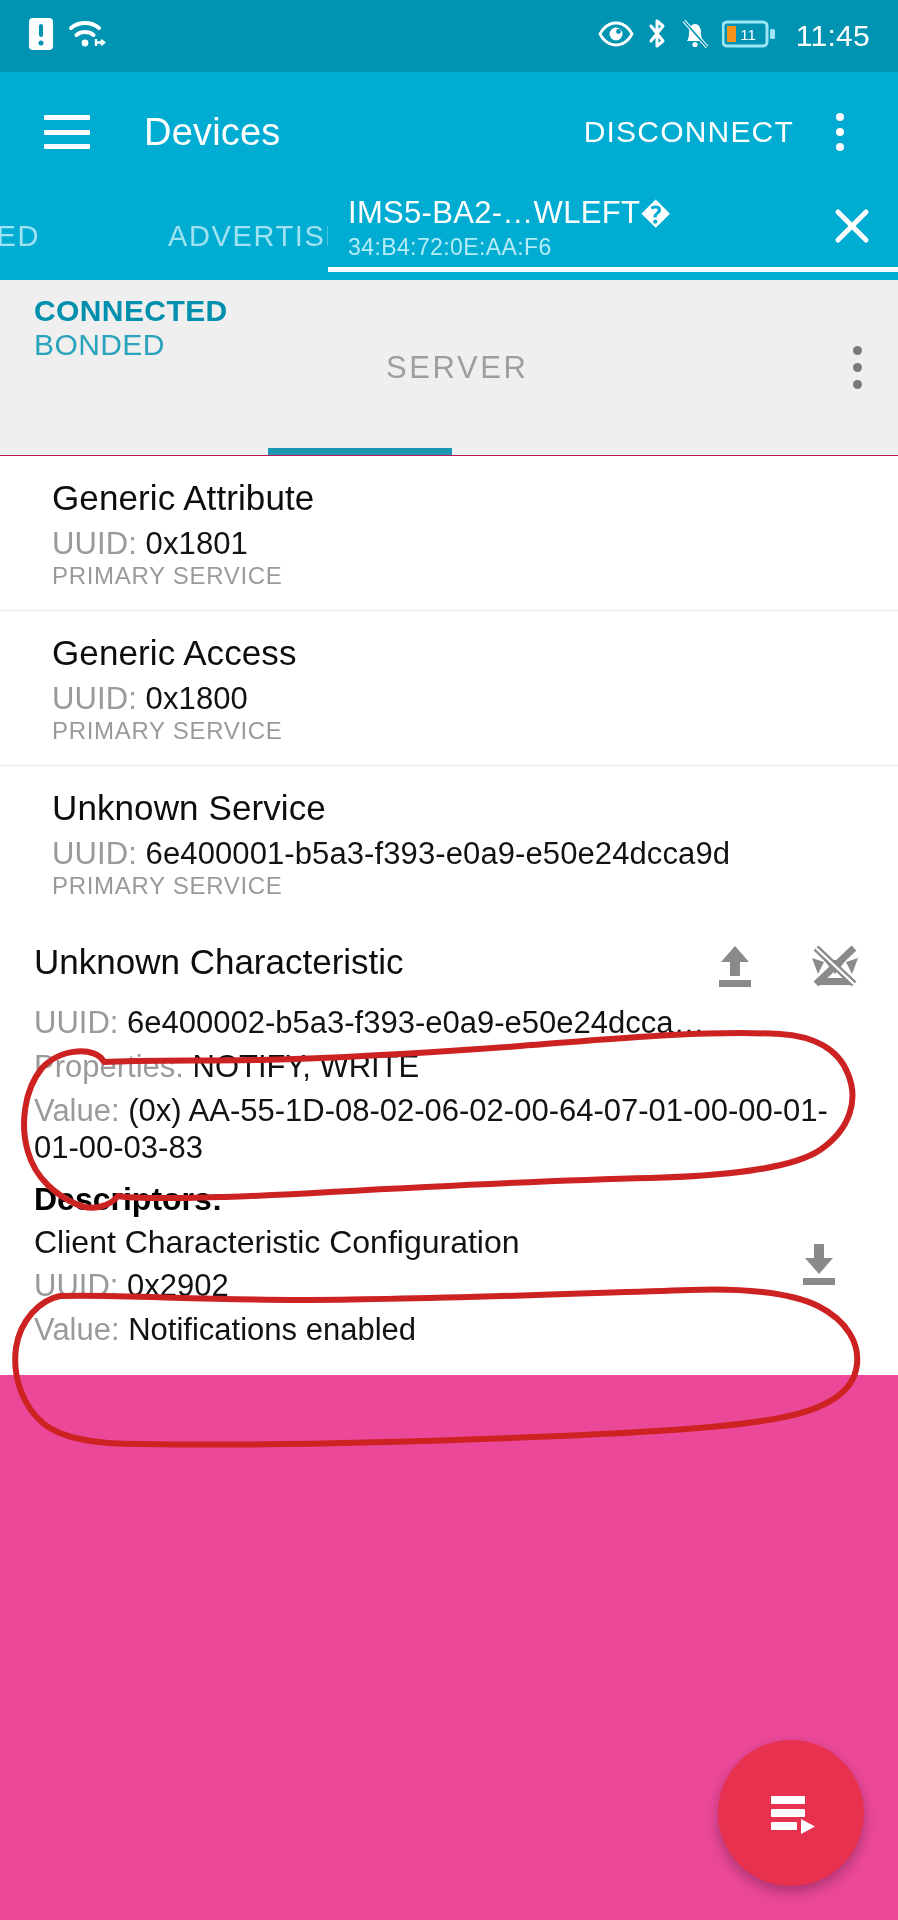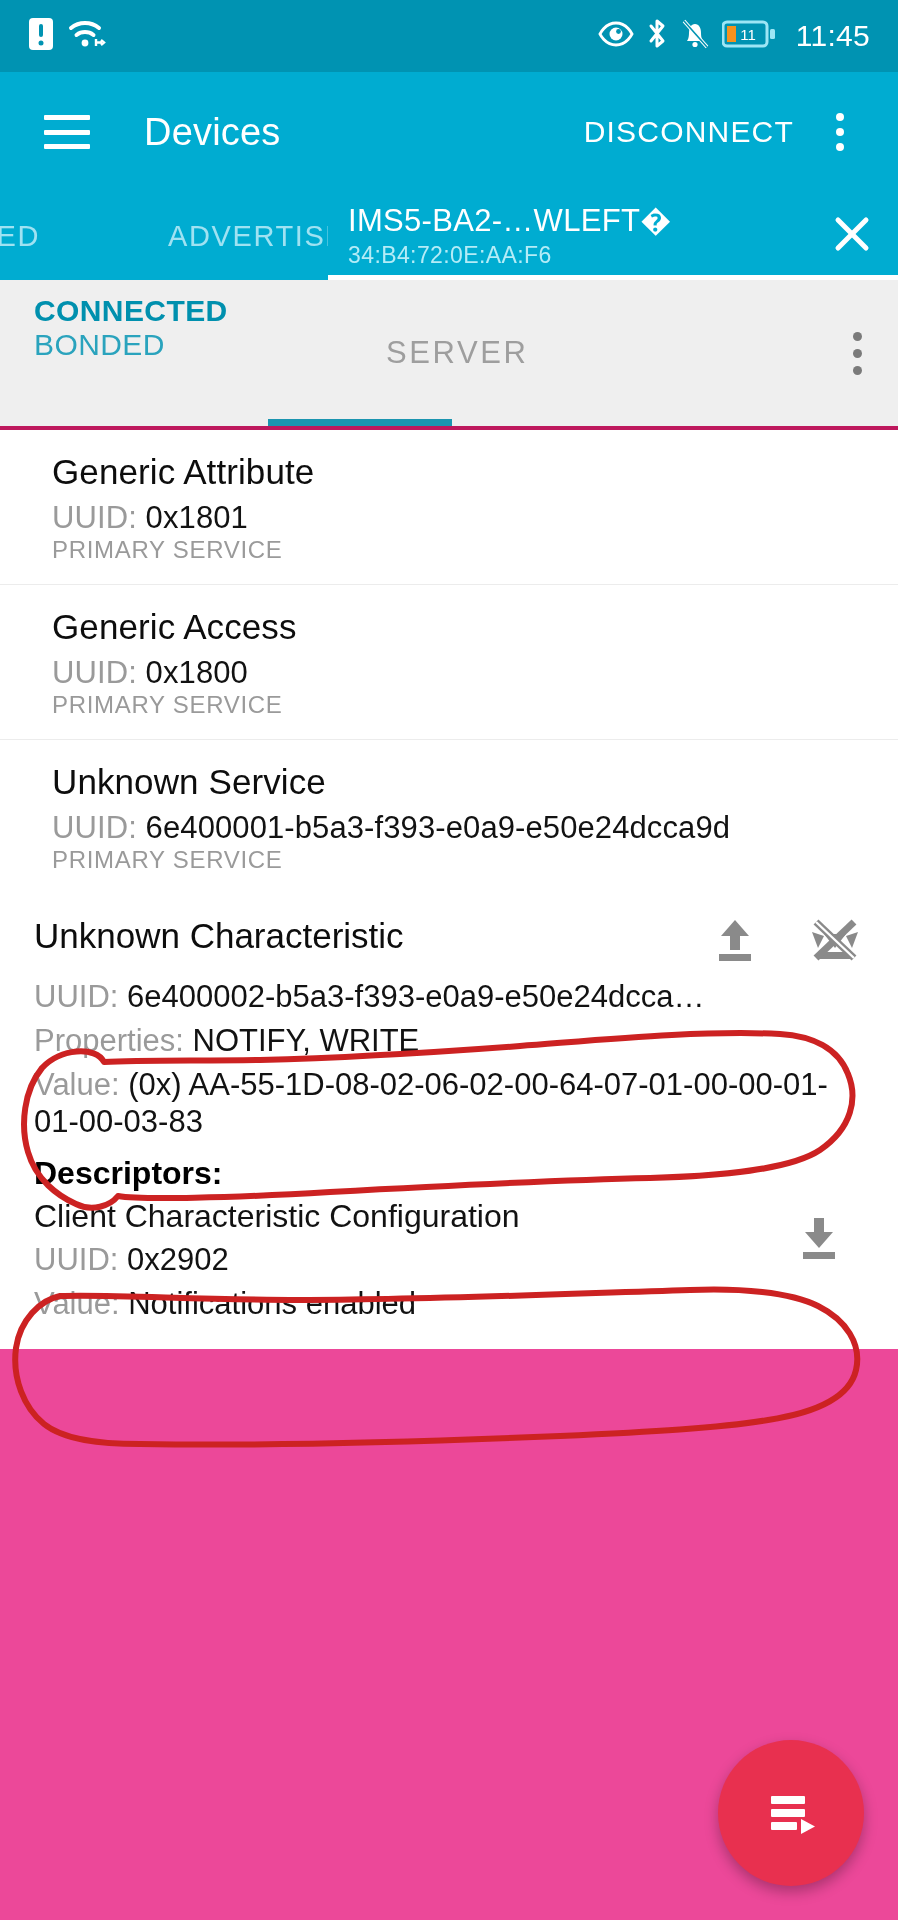--- a/index.html
+++ b/index.html
@@ -42,34 +42,34 @@
     display:flex; align-items:flex-end; position:relative; overflow:hidden;
   }
   .dtab{
     display:flex; align-items:center; height:88px;
     font-size:29px; letter-spacing:1.6px; color:#9fe2f2;
     white-space:nowrap;
   }
   .dtab.partial{ padding-left:0; margin-left:-26px; padding-right:0; }
   .dtab.adv{ margin-left:128px; }
   .dtab-active{
-    position:absolute; left:328px; right:0; bottom:0; height:88px;
+    position:absolute; left:328px; right:0; bottom:8px; height:88px;
     background:#00acd1; display:flex; align-items:center;
     border-bottom:5px solid #ffffff;
   }
   .dtab-active .names{ display:flex; flex-direction:column; justify-content:center;
                        padding-left:20px; flex:1; }
   .dtab-name{ font-size:31px; color:#ffffff; white-space:nowrap; letter-spacing:.3px;}
   .dtab-addr{ font-size:23px; color:#b4ecf7; margin-top:2px; letter-spacing:.4px;}
   .dtab-close{ width:92px; display:flex; align-items:center; justify-content:center; }
 
   
   .constrip{
-    background:#efefef; height:150px; display:flex; align-items:stretch;
-    position:relative; border-bottom:4px solid #be185d;
+    background:#efefef; height:176px; display:flex; align-items:stretch;
+    position:relative; border-bottom:1px solid #be185d;
   }
   .conn-state{
     width:300px; padding:14px 0 0 34px; line-height:1.12;
   }
   .conn-state .c1{ font-size:30px; font-weight:bold; color:#0090ae; letter-spacing:.4px;}
   .conn-state .c2{ font-size:30px; color:#2aa3bd; letter-spacing:.4px; font-weight:400;}
   .cs-tabs{ flex:1; display:flex; align-items:center; }
   .cs-tab{
     font-size:31px; letter-spacing:2.6px; position:relative;
     height:100%; display:flex; align-items:center;

